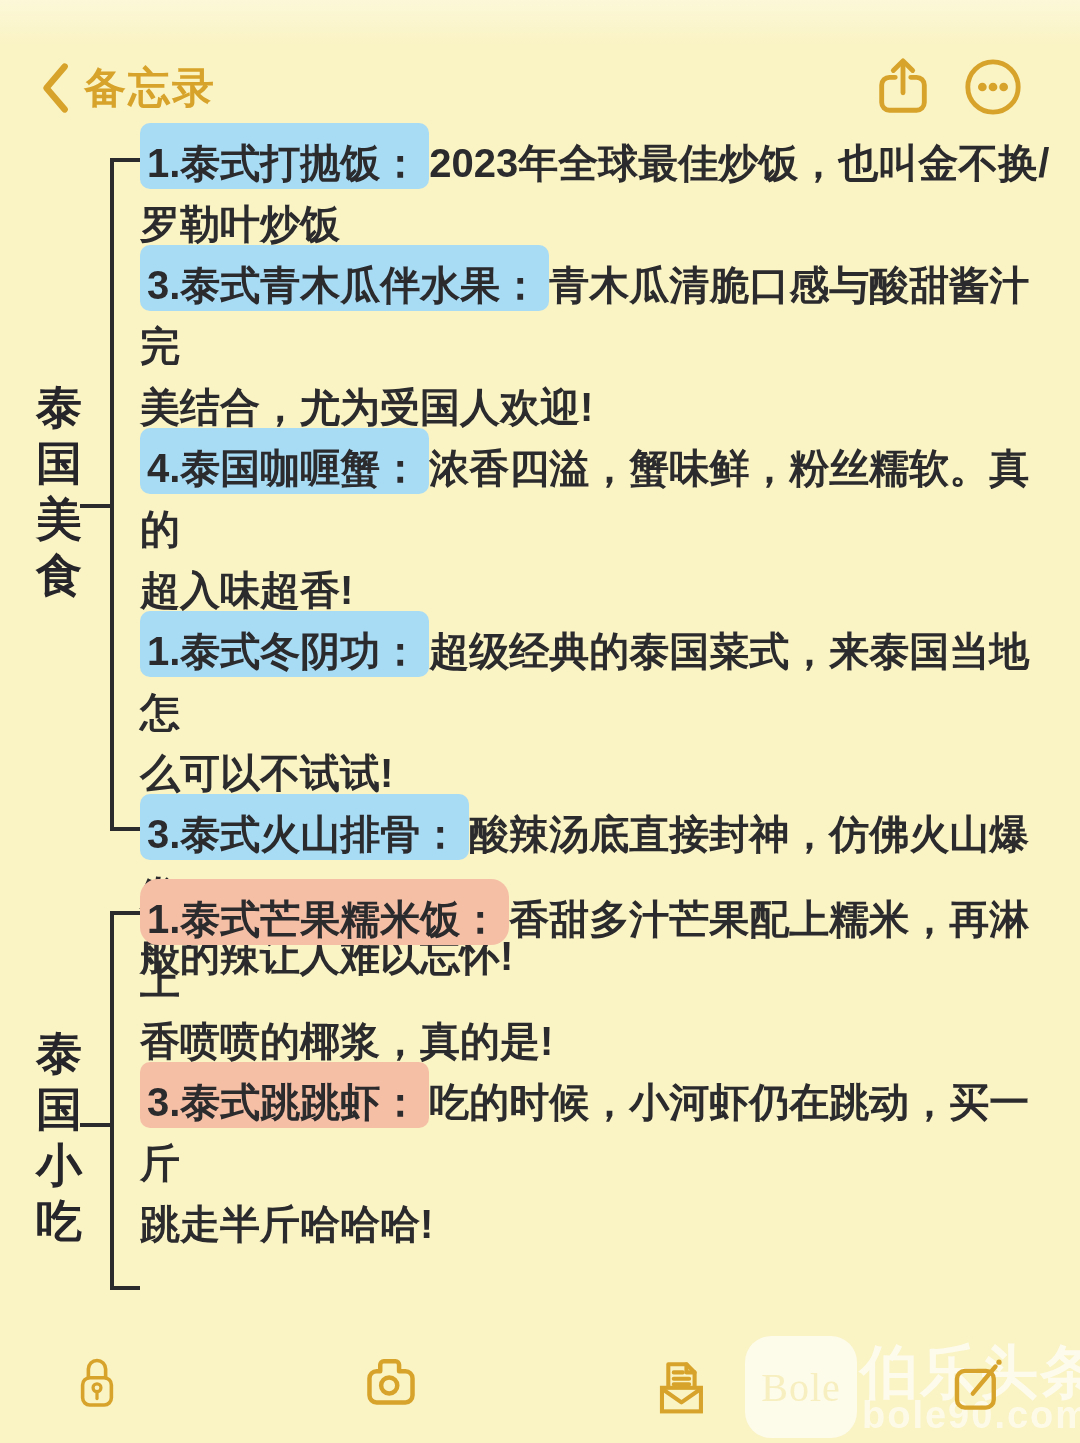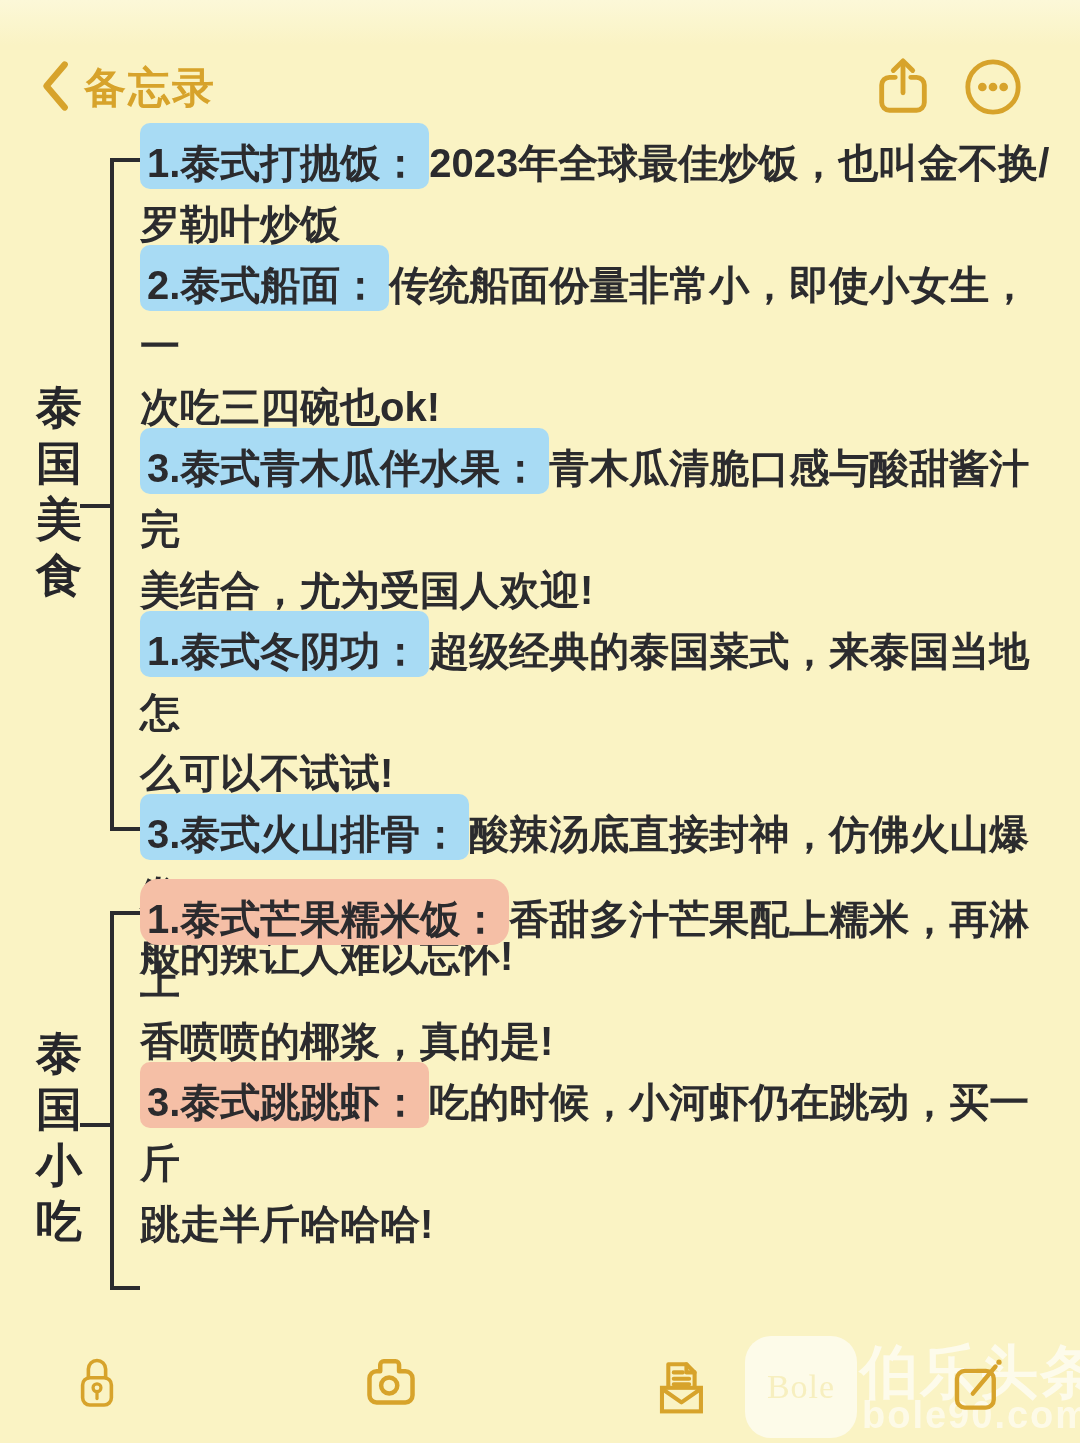--- a/index.html
+++ b/index.html
@@ -4,21 +4,21 @@
 <style>
   html,body{margin:0;padding:0;}
   body{font-family:"Liberation Sans",sans-serif;}
   .page{
     position:relative;width:1080px;height:1443px;overflow:hidden;
     background:linear-gradient(#FCF8D8 0px,#FAF3C4 45px,#FAF3C4 100%);
     color:#2B2B2E;
   }
   
   .navbar{position:absolute;left:0;top:0;width:100%;height:135px;}
-  .back-btn{position:absolute;left:40px;top:60px;display:flex;gap:14px;
+  .back-btn{position:absolute;left:40px;top:60px;display:flex;align-items:center;gap:14px;
     background:none;border:none;padding:0;cursor:pointer;color:#D7A32B;}
   .back-label{font-size:42px;font-weight:600;letter-spacing:2px;color:#D7A32B;}
   .nav-actions{position:absolute;right:56px;top:56px;display:flex;gap:28px;}
   .icon-btn{background:none;border:none;padding:0;cursor:pointer;line-height:0;}
   
   .mindmap-section{position:absolute;inset:0;pointer-events:none;}
   .side-label{position:absolute;width:54px;font-size:46px;font-weight:700;color:#26262A;}
   .vchar{height:56px;line-height:56px;text-align:center;}
   .bracket{position:absolute;width:30px;border-left:4px solid #2B2B2E;}
   .bracket::before,.bracket::after{content:"";position:absolute;left:0;width:26px;height:4px;background:#2B2B2E;}
@@ -42,21 +42,21 @@
   .tool-btn{position:absolute;background:none;border:none;padding:0;cursor:pointer;line-height:0;}
   .tool-btn{top:auto;}
   .tb-lock{position:absolute;left:74px;bottom:28px;}
   .tb-camera{position:absolute;left:362px;bottom:36px;}
   .tb-mail{position:absolute;left:652px;bottom:26px;}
   .tb-compose{position:absolute;left:950px;bottom:30px;}
   
   .watermark{position:absolute;z-index:2;pointer-events:none;}
   .wm-badge{position:absolute;left:745px;top:1336px;width:112px;height:102px;border-radius:26px;
     background:rgba(255,255,255,0.62);display:flex;align-items:center;justify-content:center;
-    font-family:"Liberation Serif",serif;font-size:34px;font-weight:400;color:#F7EFBF;letter-spacing:1px;}
+    font-family:"Liberation Serif",serif;font-size:40px;font-weight:400;color:#F7EFBF;letter-spacing:1px;}
   .wm-title{position:absolute;left:860px;top:1334px;font-size:58px;font-weight:700;
     color:rgba(255,255,255,0.66);letter-spacing:2px;white-space:nowrap;}
   .wm-url{position:absolute;left:862px;top:1394px;font-size:38px;font-weight:700;
     color:rgba(255,255,255,0.60);letter-spacing:2px;white-space:nowrap;}
 </style>
 </head>
 <body>
 
 <div class="page">
 
@@ -94,24 +94,24 @@
           <div class="vchar">泰</div>
           <div class="vchar">国</div>
           <div class="vchar">美</div>
           <div class="vchar">食</div>
         </div>
       <div class="connector"></div>
       <div class="bracket"></div>
       <div class="item-list">
           <div class="item"><span class="hl" style="background-color: rgb(168, 219, 244);">1.泰式打抛饭：</span><span class="itx">2023年全球最佳炒饭，也叫金不换/
 罗勒叶炒饭</span></div>
-          <div class="item"><span class="hl" style="background-color: rgb(168, 219, 244);">2.泰式船面：</span><span class="itx">传统船面份量非常小，即使小女生，一
-次吃三四碗也ok!</span></div>
           <div class="item"><span class="hl" style="background-color: rgb(168, 219, 244);">3.泰式青木瓜伴水果：</span><span class="itx">青木瓜清脆口感与酸甜酱汁完
 美结合，尤为受国人欢迎!</span></div>
+          <div class="item"><span class="hl" style="background-color: rgb(168, 219, 244);">4.泰国咖喱蟹：</span><span class="itx">浓香四溢，蟹味鲜，粉丝糯软。真的
+超入味超香!</span></div>
           <div class="item"><span class="hl" style="background-color: rgb(168, 219, 244);">1.泰式冬阴功：</span><span class="itx">超级经典的泰国菜式，来泰国当地怎
 么可以不试试!</span></div>
           <div class="item"><span class="hl" style="background-color: rgb(168, 219, 244);">3.泰式火山排骨：</span><span class="itx">酸辣汤底直接封神，仿佛火山爆发
 般的辣让人难以忘怀!</span></div>
         </div>
     </section>
 
     <section class="mindmap-section sec2">
       <div class="side-label">
           <div class="vchar">泰</div>

